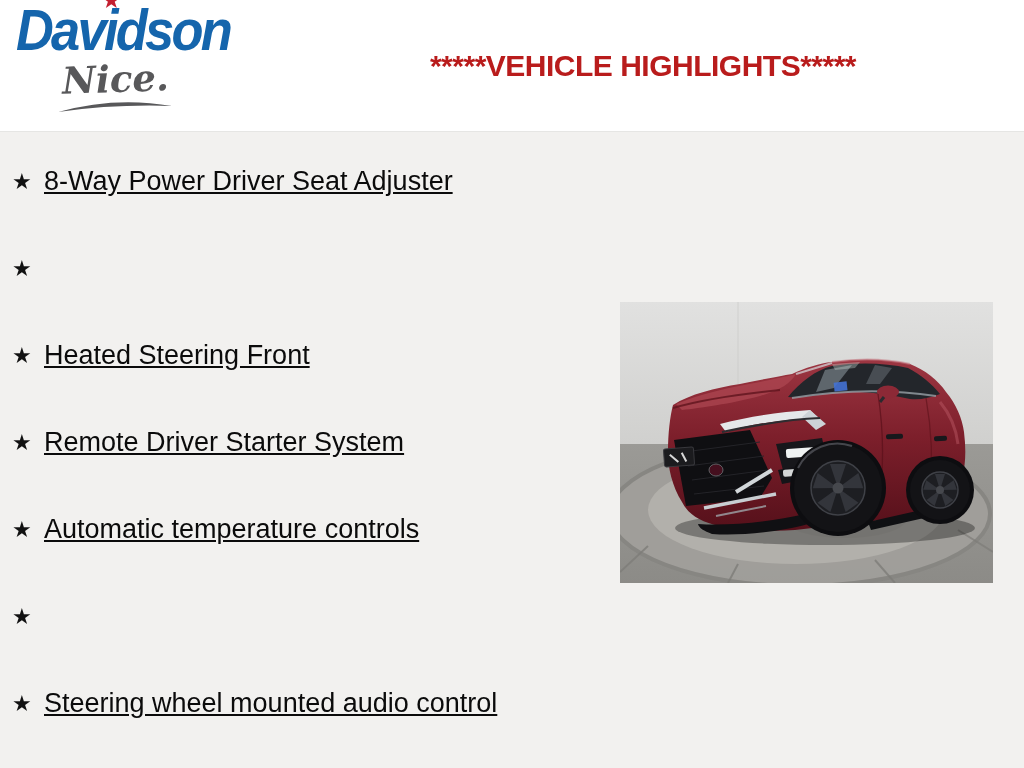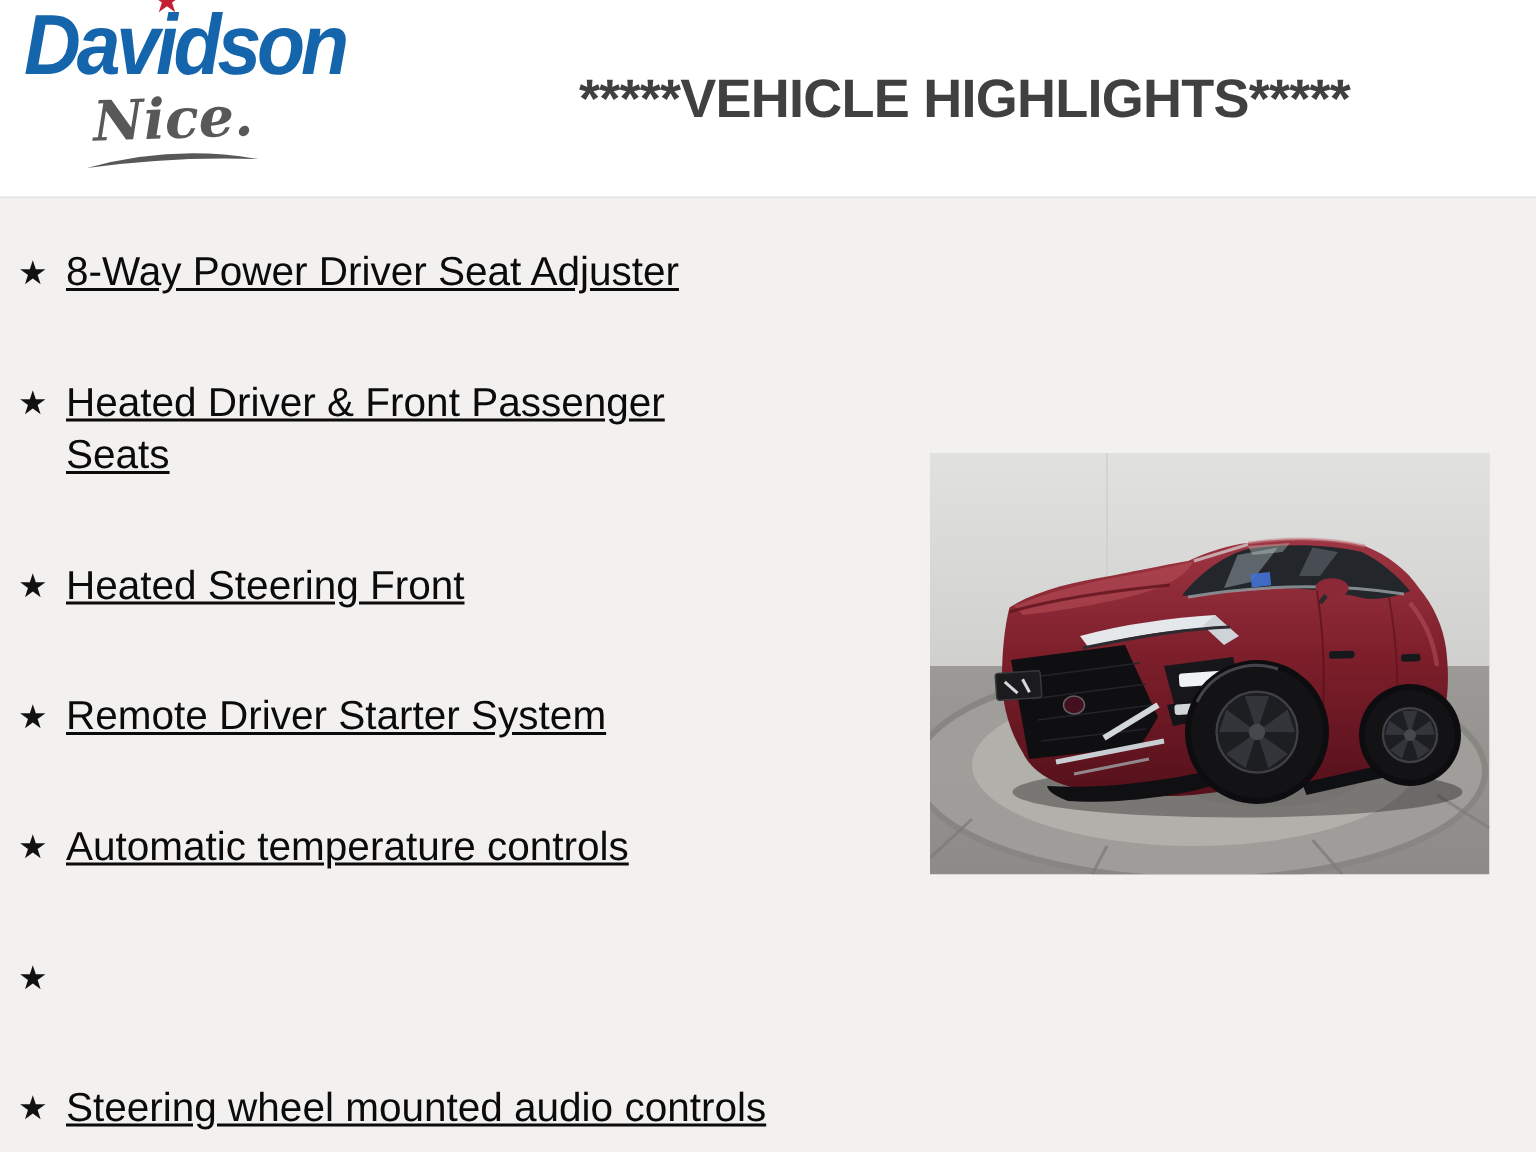--- a/index.html
+++ b/index.html
@@ -38,21 +38,21 @@
     transform:rotate(-2deg);
     letter-spacing:0px;
   }
   .logo-swoosh{
     position:absolute;left:55px;top:110px;width:120px;height:16px;
   }
   .header-title-wrap{
     flex:1 1 auto;text-align:center;
   }
   .header-title{
-    font-size:36px;font-weight:bold;color:#404040;
+    font-size:30px;font-weight:bold;color:#b91c1c;
     letter-spacing:-.5px;white-space:nowrap;
   }
 
   
   .content{
     position:relative;
     background:#f2f1ef;
     border-top:1px solid #e6e6e4;
     height:636px;
     padding-top:32px;
@@ -106,41 +106,39 @@
 
   <div class="content">
 
     <ul class="highlights">
       <li>
         <span class="bullet">★</span>
         <span class="item-text">8-Way Power Driver Seat Adjuster</span>
       </li>
       <li>
         <span class="bullet">★</span>
-        <span class="item-text">Heated Driver &amp; Front Passenger
-Seats</span>
       </li>
       <li>
         <span class="bullet">★</span>
         <span class="item-text">Heated Steering Front</span>
       </li>
       <li>
         <span class="bullet">★</span>
         <span class="item-text">Remote Driver Starter System</span>
       </li>
       <li>
         <span class="bullet">★</span>
         <span class="item-text">Automatic temperature controls</span>
       </li>
       <li>
         <span class="bullet">★</span>
       </li>
       <li>
         <span class="bullet">★</span>
-        <span class="item-text">Steering wheel mounted audio controls</span>
+        <span class="item-text">Steering wheel mounted audio control</span>
       </li>
     </ul>
 
     <div class="photo" aria-label="Dark red crossover SUV, front three-quarter view, parked on a gray showroom turntable">
       <svg width="373" height="281" viewBox="0 0 373 281">
         <defs>
           <linearGradient id="wallG" x1="0" y1="0" x2="0" y2="1">
             <stop offset="0" stop-color="#e1e1e0"></stop>
               <stop offset="1" stop-color="#d0d0ce"></stop>
           </linearGradient>

